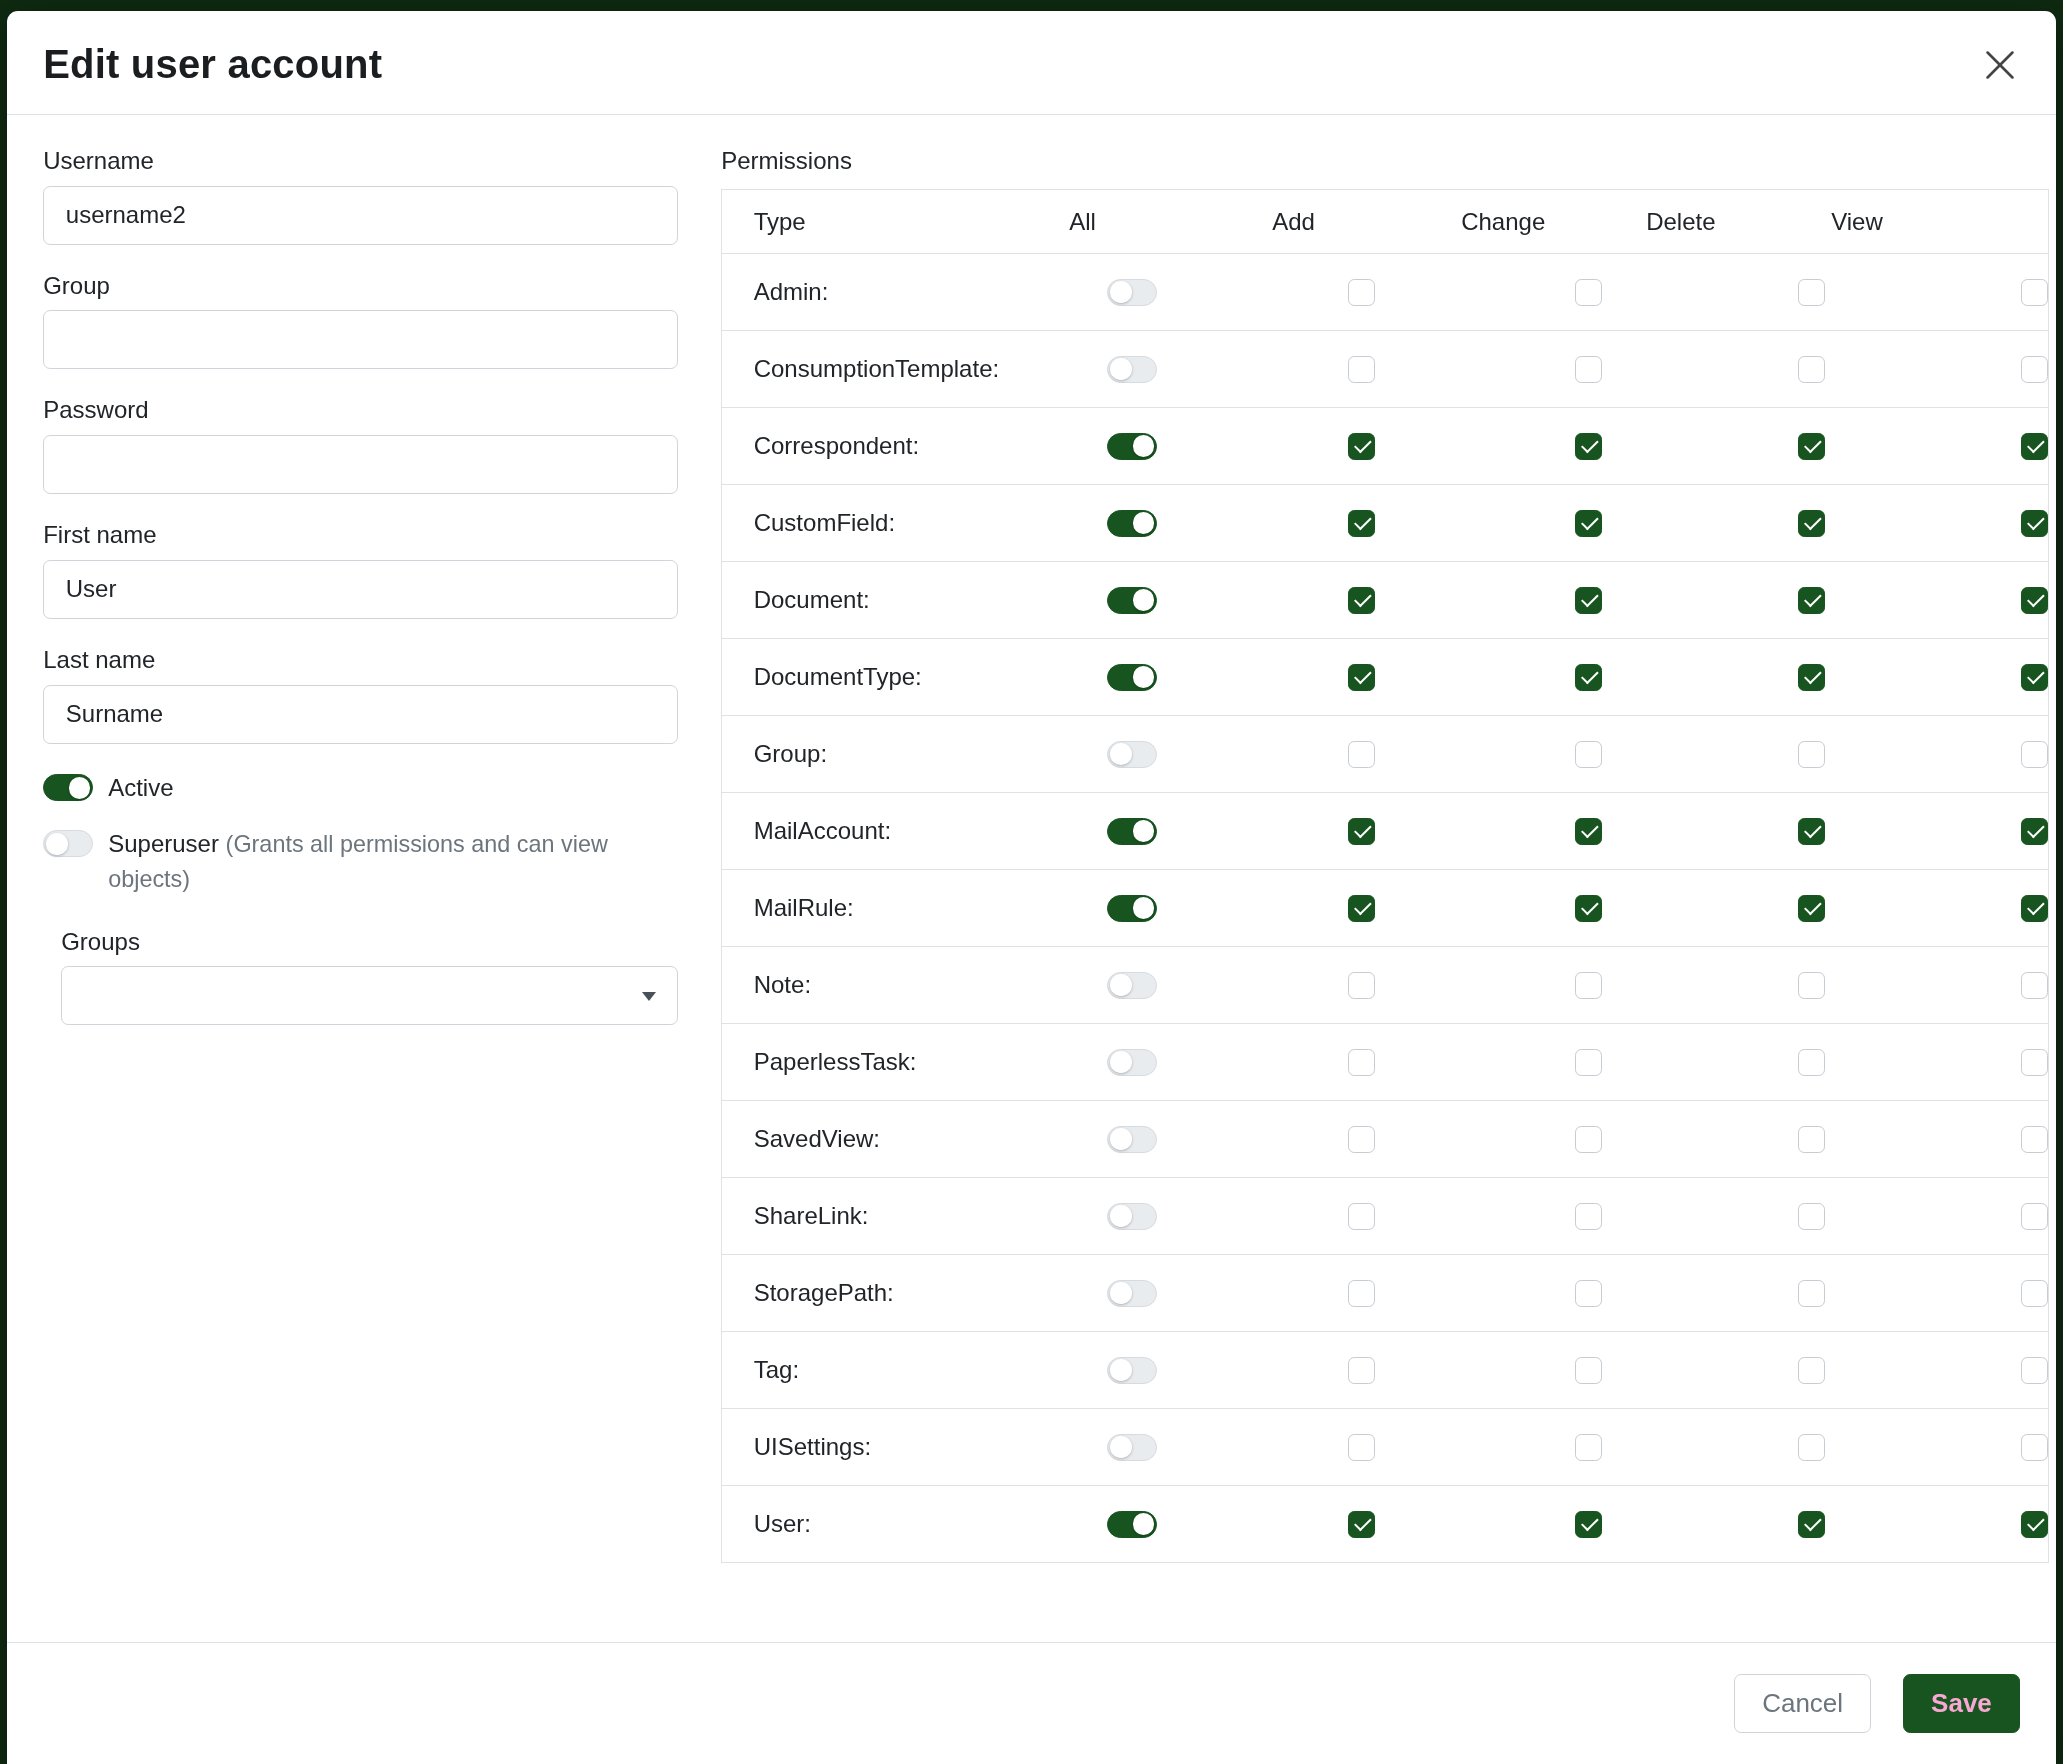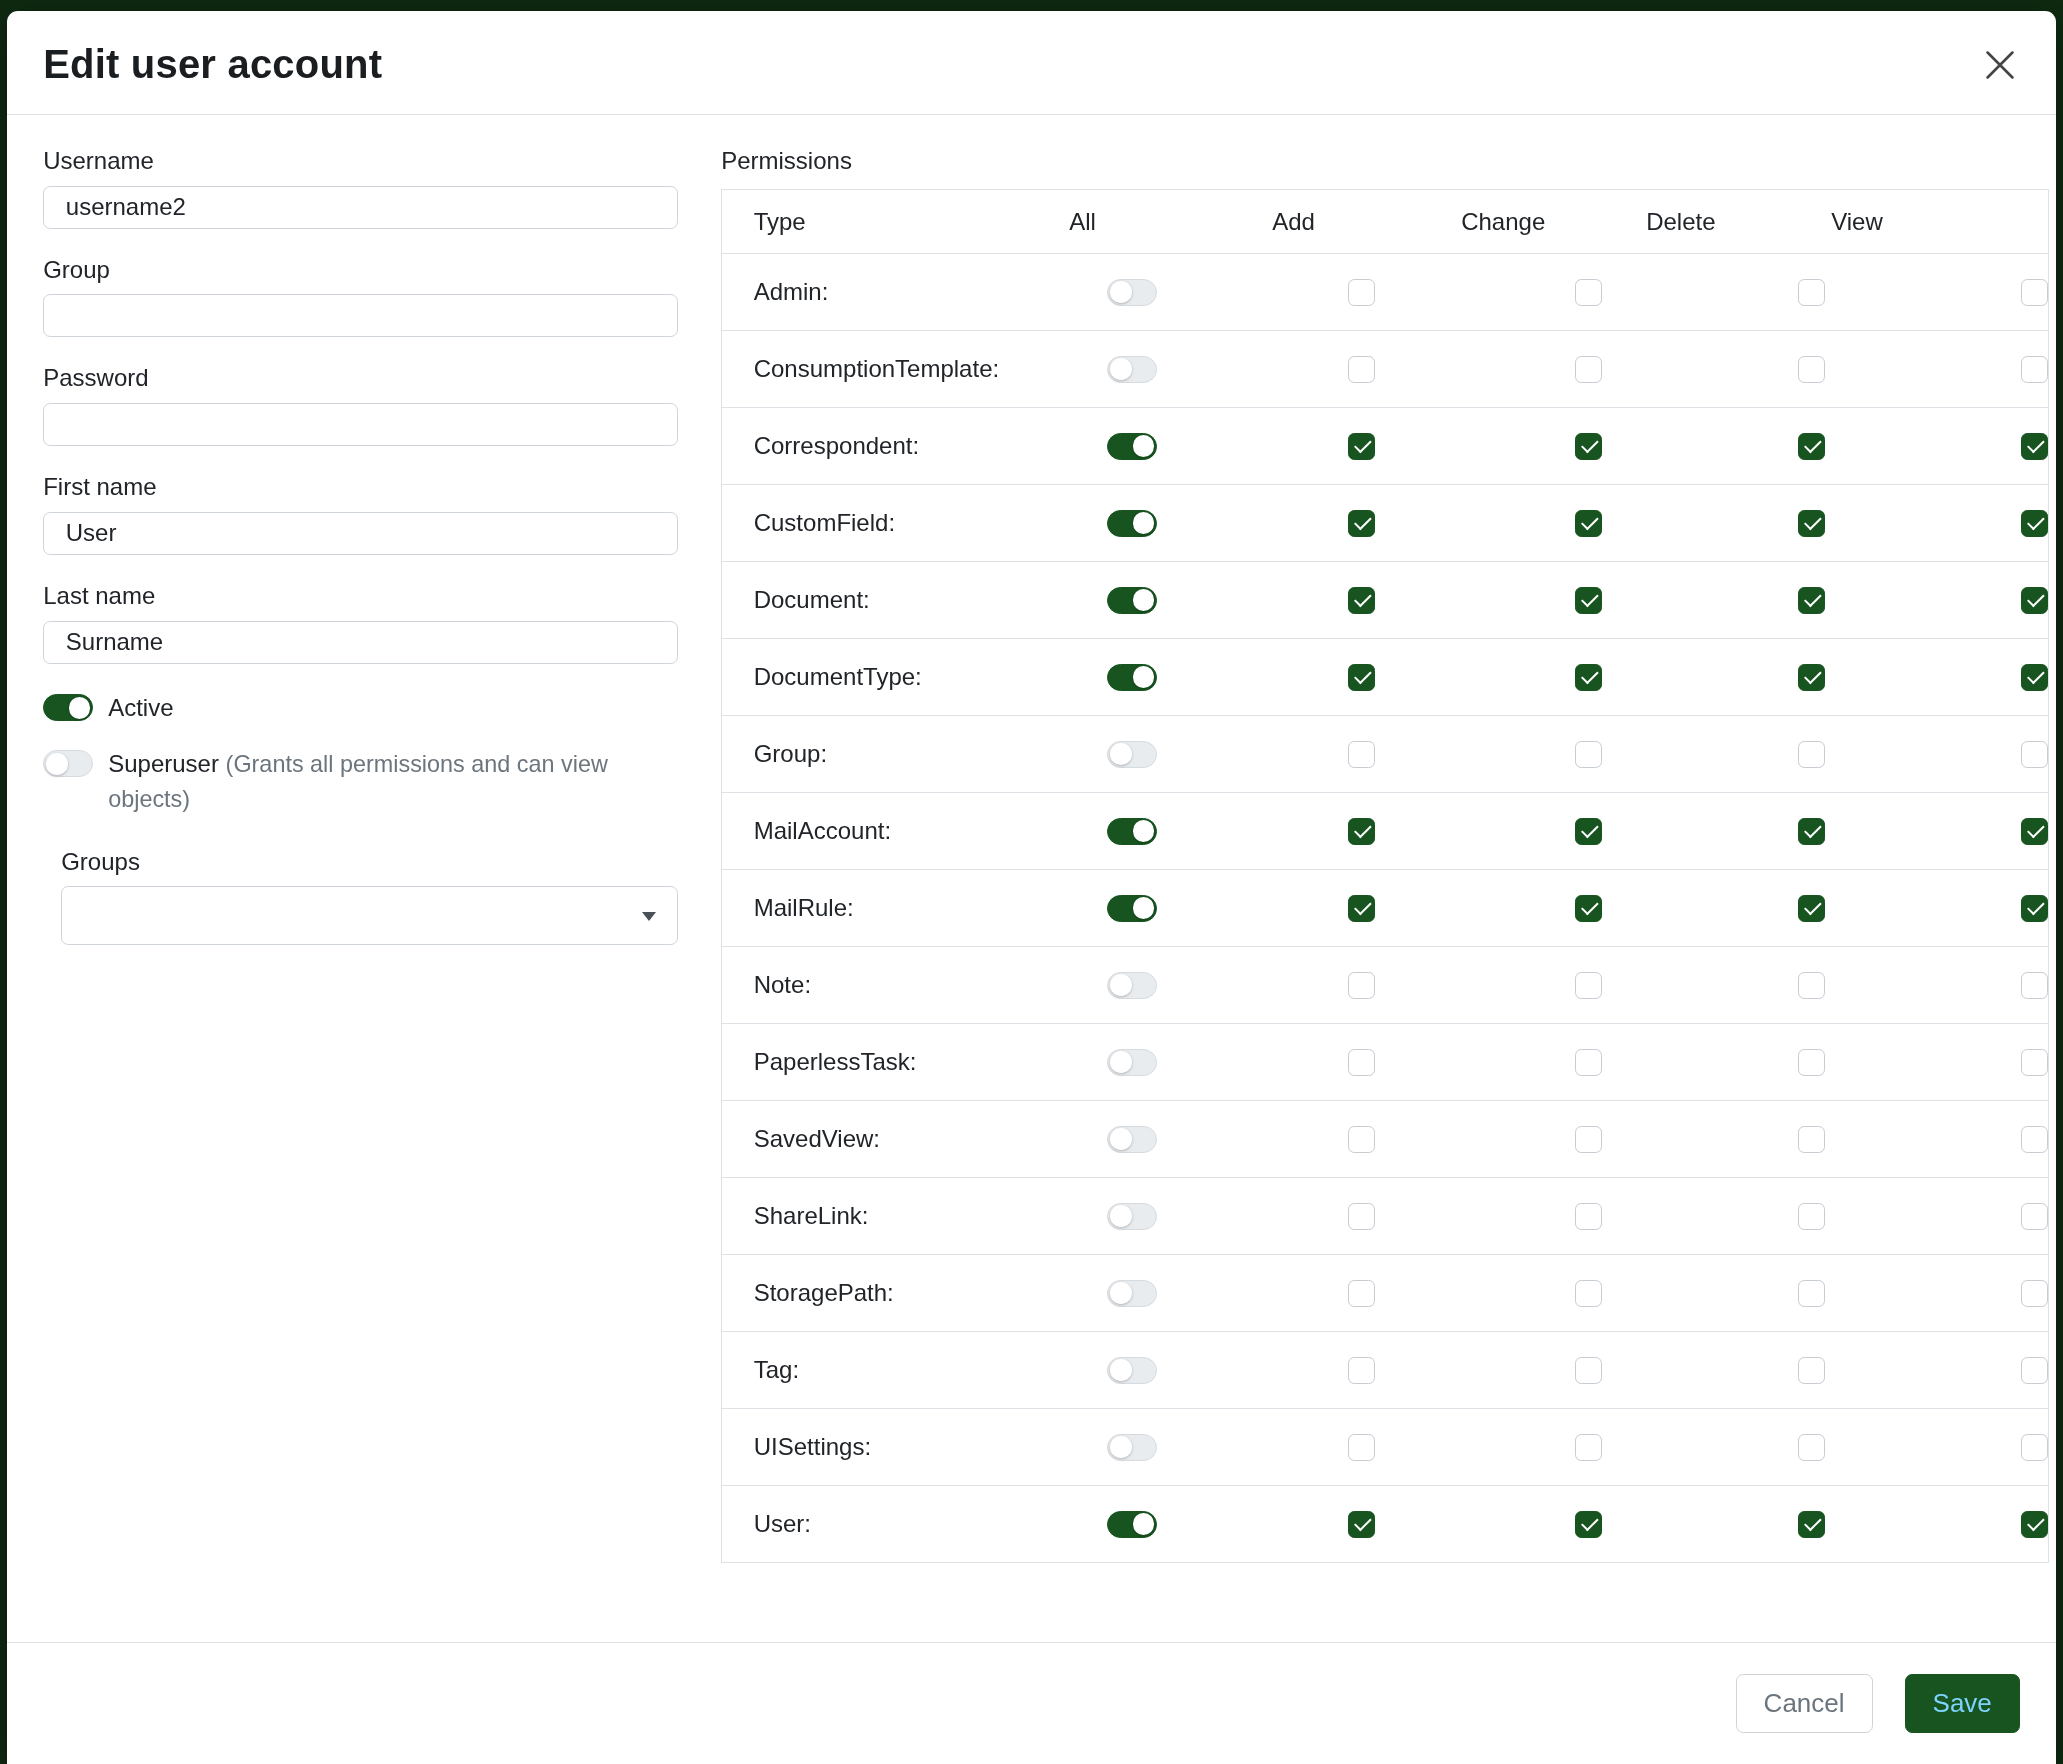--- a/index.html
+++ b/index.html
@@ -39,21 +39,21 @@
   
   .modal-body{
     flex:1 1 auto;display:flex;align-items:flex-start;
     padding:32px 36px 0 36px;overflow:hidden;
   }
   .left-col{flex:0 0 635px;width:635px;}
   .right-col{flex:1 1 auto;margin-left:43px;}
   .label{display:block;font-size:24px;color:var(--text);margin-bottom:10.8px;}
   .field{margin-bottom:27px;}
   .input{
-    width:100%;height:43px;border:0.9px solid var(--input-border);border-radius:7.2px;
+    width:100%;height:59px;border:0.9px solid var(--input-border);border-radius:7.2px;
     font-family:"Liberation Sans", sans-serif;font-size:24px;color:var(--text);
     padding:0 21.6px;outline:none;background:#fff;
   }
   
   .switch{
     position:relative;display:inline-block;width:50px;height:27px;flex:0 0 auto;
     border-radius:13.5px;background:var(--switch-off);border:0.9px solid #d6dbe0;cursor:pointer;
     vertical-align:middle;
   }
   .switch .knob{
@@ -102,21 +102,21 @@
   
   .modal-footer{
     flex:0 0 auto;border-top:0.9px solid var(--row-border);
     padding:31px 36px;display:flex;justify-content:flex-end;gap:32px;align-items:center;
   }
   .btn{
     height:59px;padding:0 27px;border-radius:7.2px;font-family:"Liberation Sans", sans-serif;
     font-size:26px;cursor:pointer;display:inline-flex;align-items:center;justify-content:center;
   }
   .btn-cancel{background:#fff;border:0.9px solid #cfd4d9;color:var(--muted);}
-  .btn-save{background:var(--accent);border:0.9px solid var(--accent);color:#7dd3fc;}
+  .btn-save{background:var(--accent);border:0.9px solid var(--accent);color:#f9a8d4;font-weight:bold;}
 </style>
 </head>
 <body>
 
 <div class="modal">
 
   <div class="modal-header">
     <div class="modal-title">Edit user account</div>
     <button class="close-btn" aria-label="Close">
       <svg width="32" height="32" viewBox="0 0 36 36">

